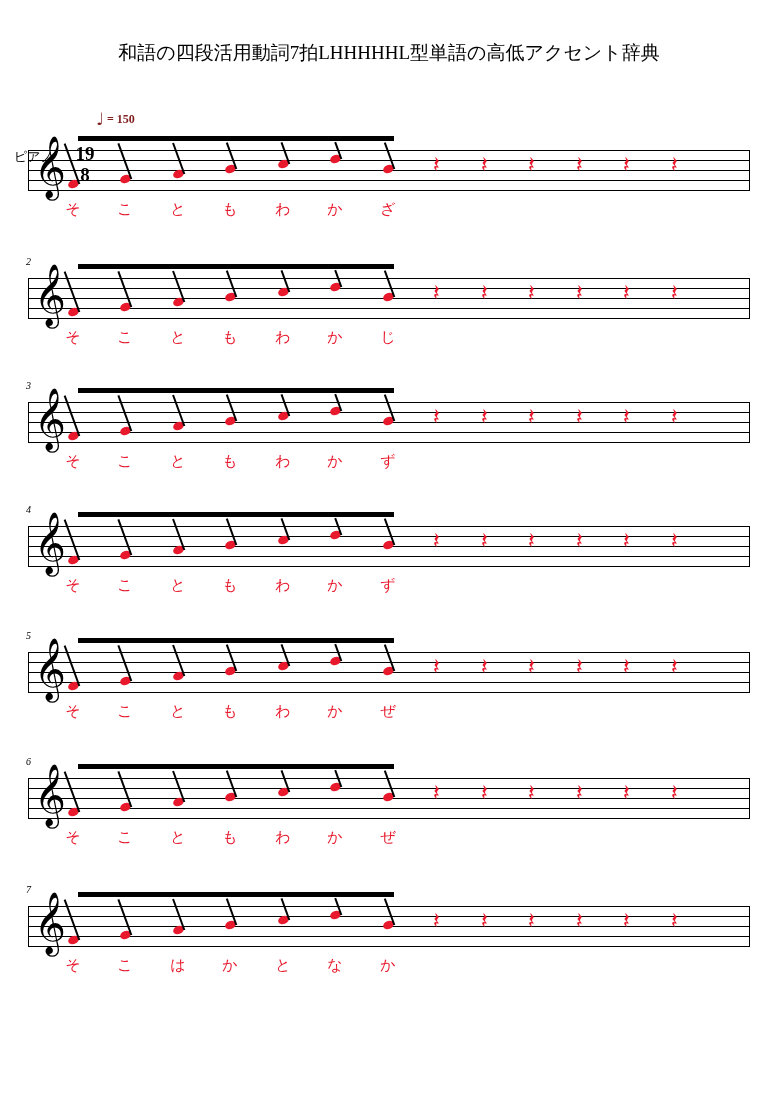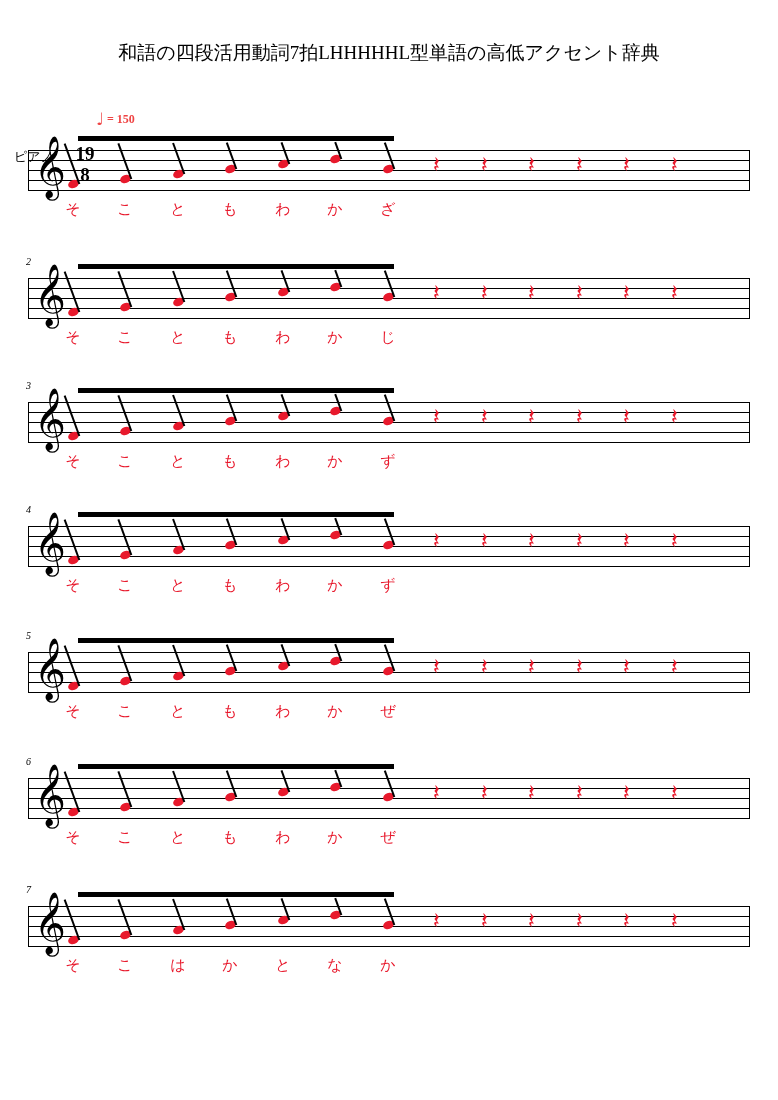--- a/index.html
+++ b/index.html
@@ -102,21 +102,21 @@
     top: 20px;
     font-size: 13px;
     color: #000;
   }
   .tempo {
     position: absolute;
     left: 96px;
     top: -16px;
     font-size: 12px;
     font-weight: bold;
-    color: #ef4444;
+    color: #7f1d1d;
     white-space: nowrap;
   }
   .tempo .notehead-q {
     display: inline-block;
     font-family: "DejaVu Sans", sans-serif;
     font-size: 17px;
     line-height: 12px;
     vertical-align: -2px;
   }
   

